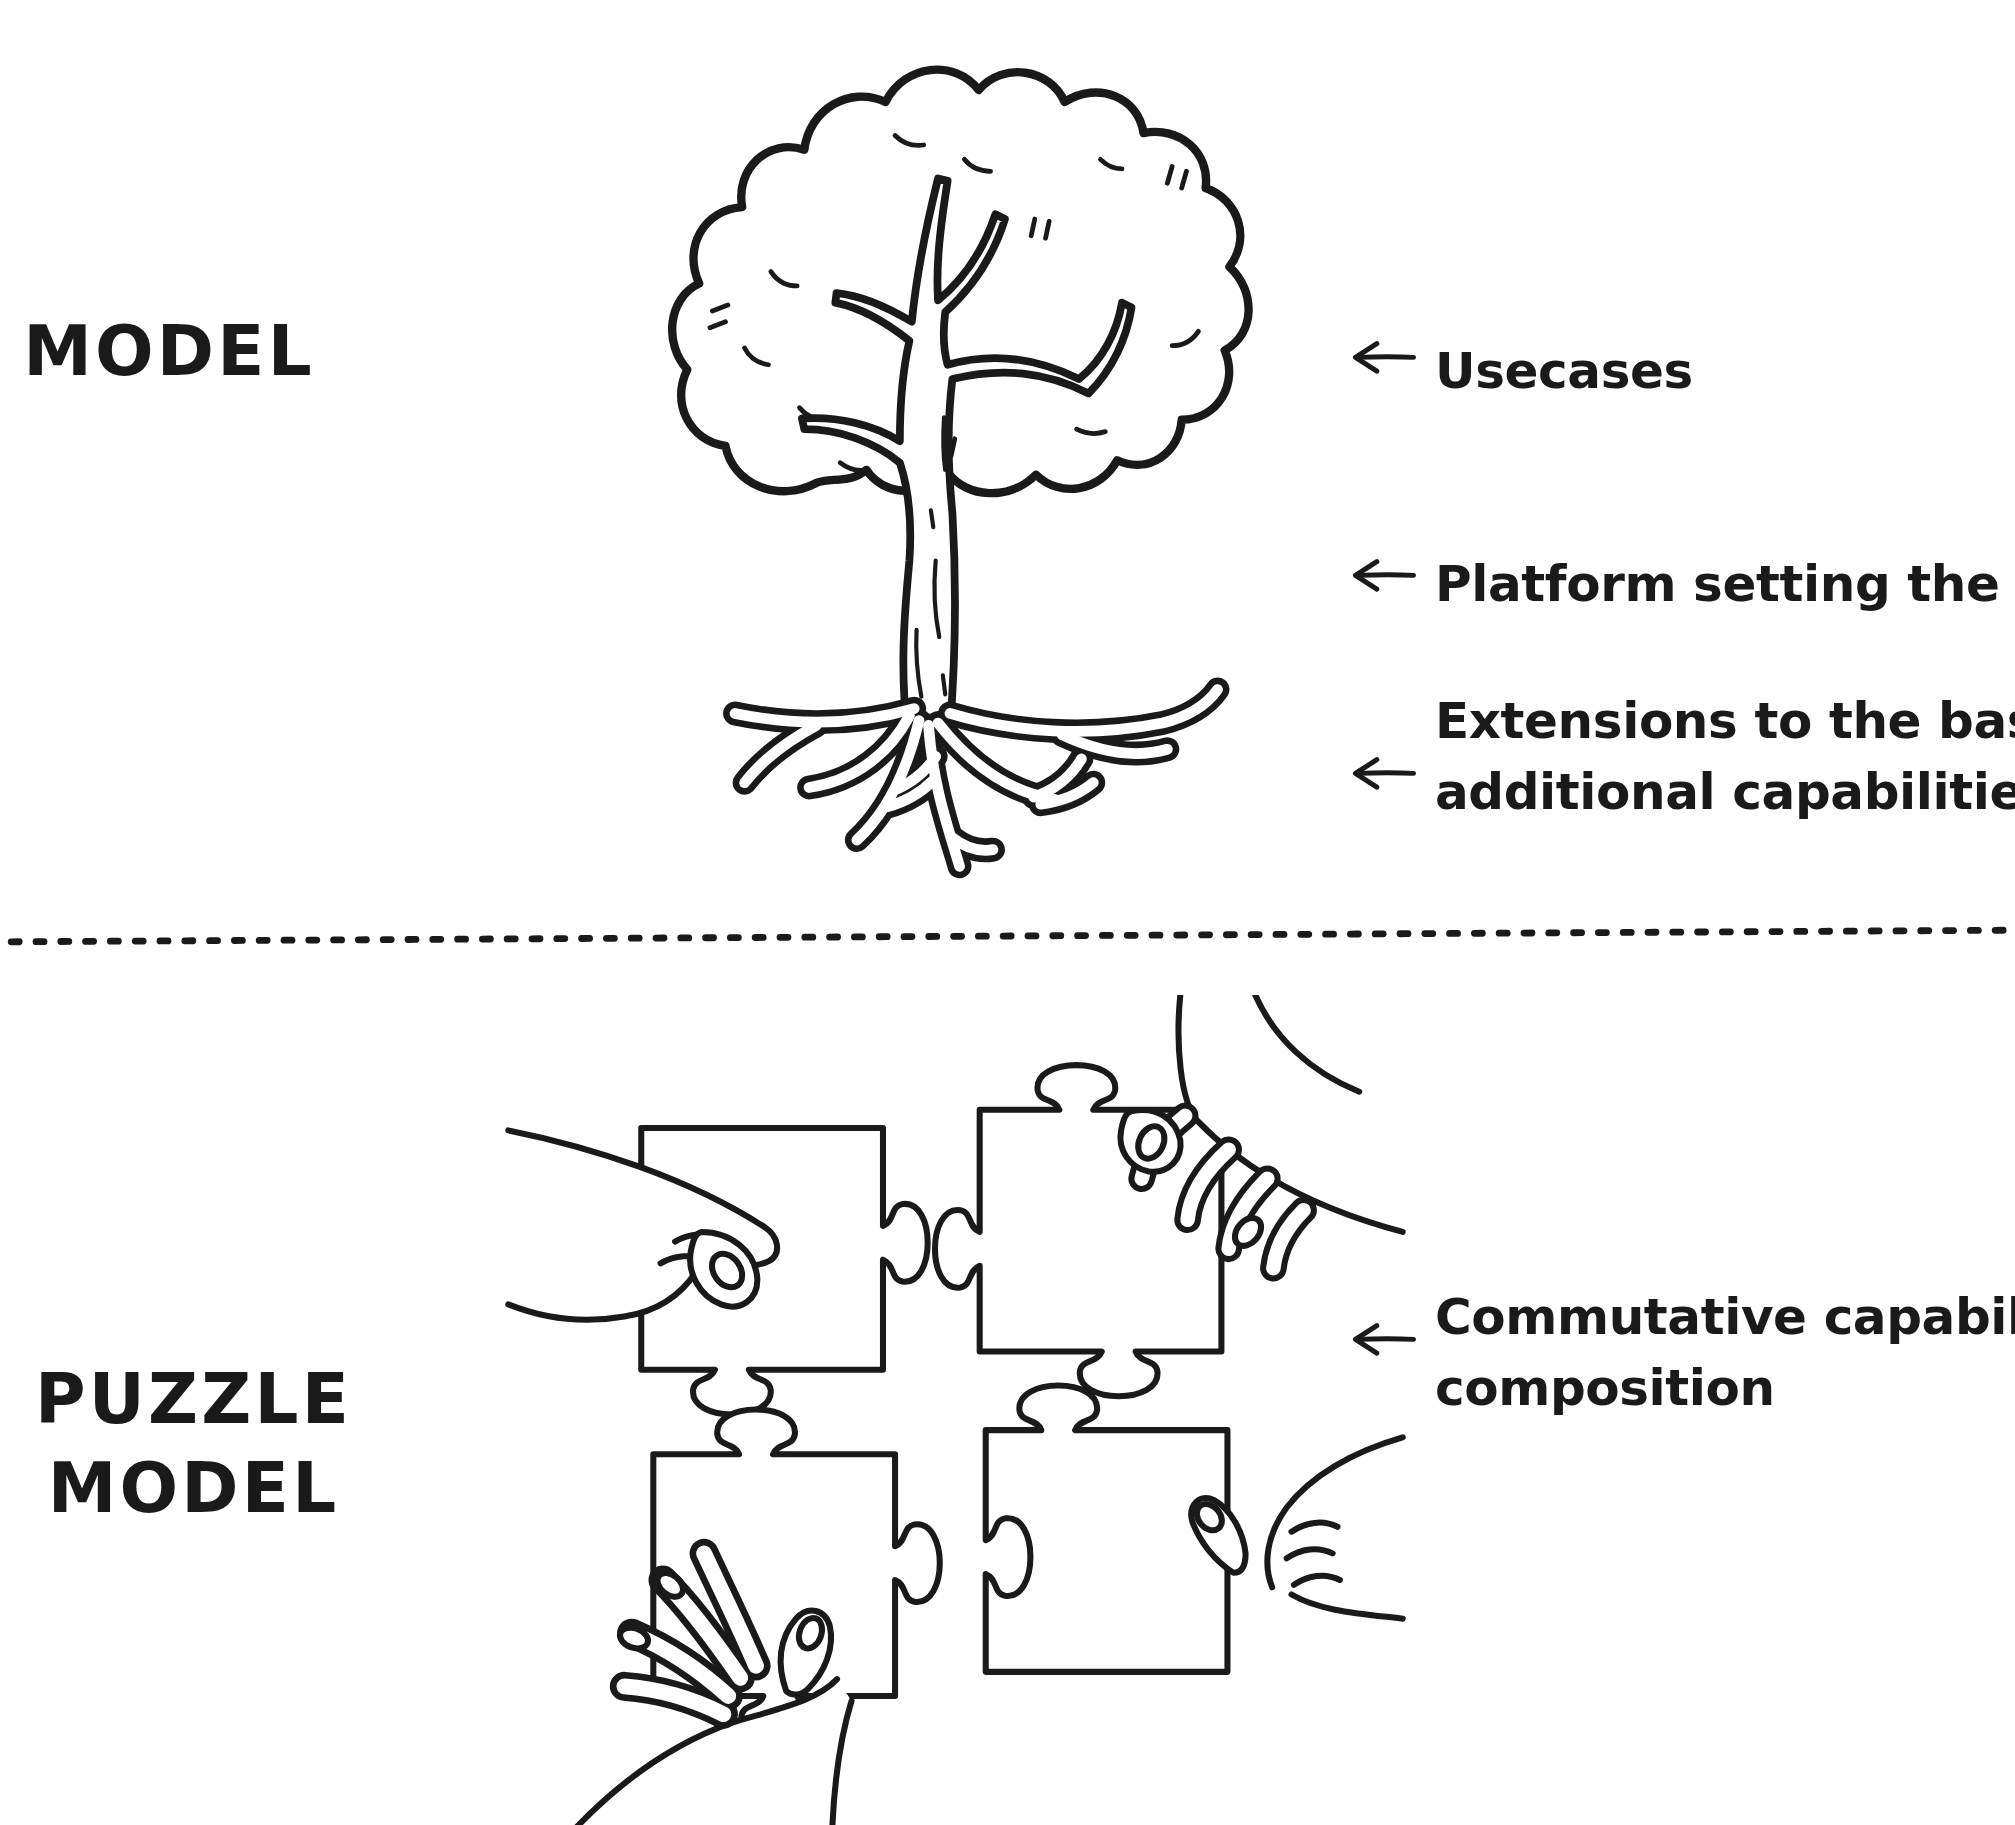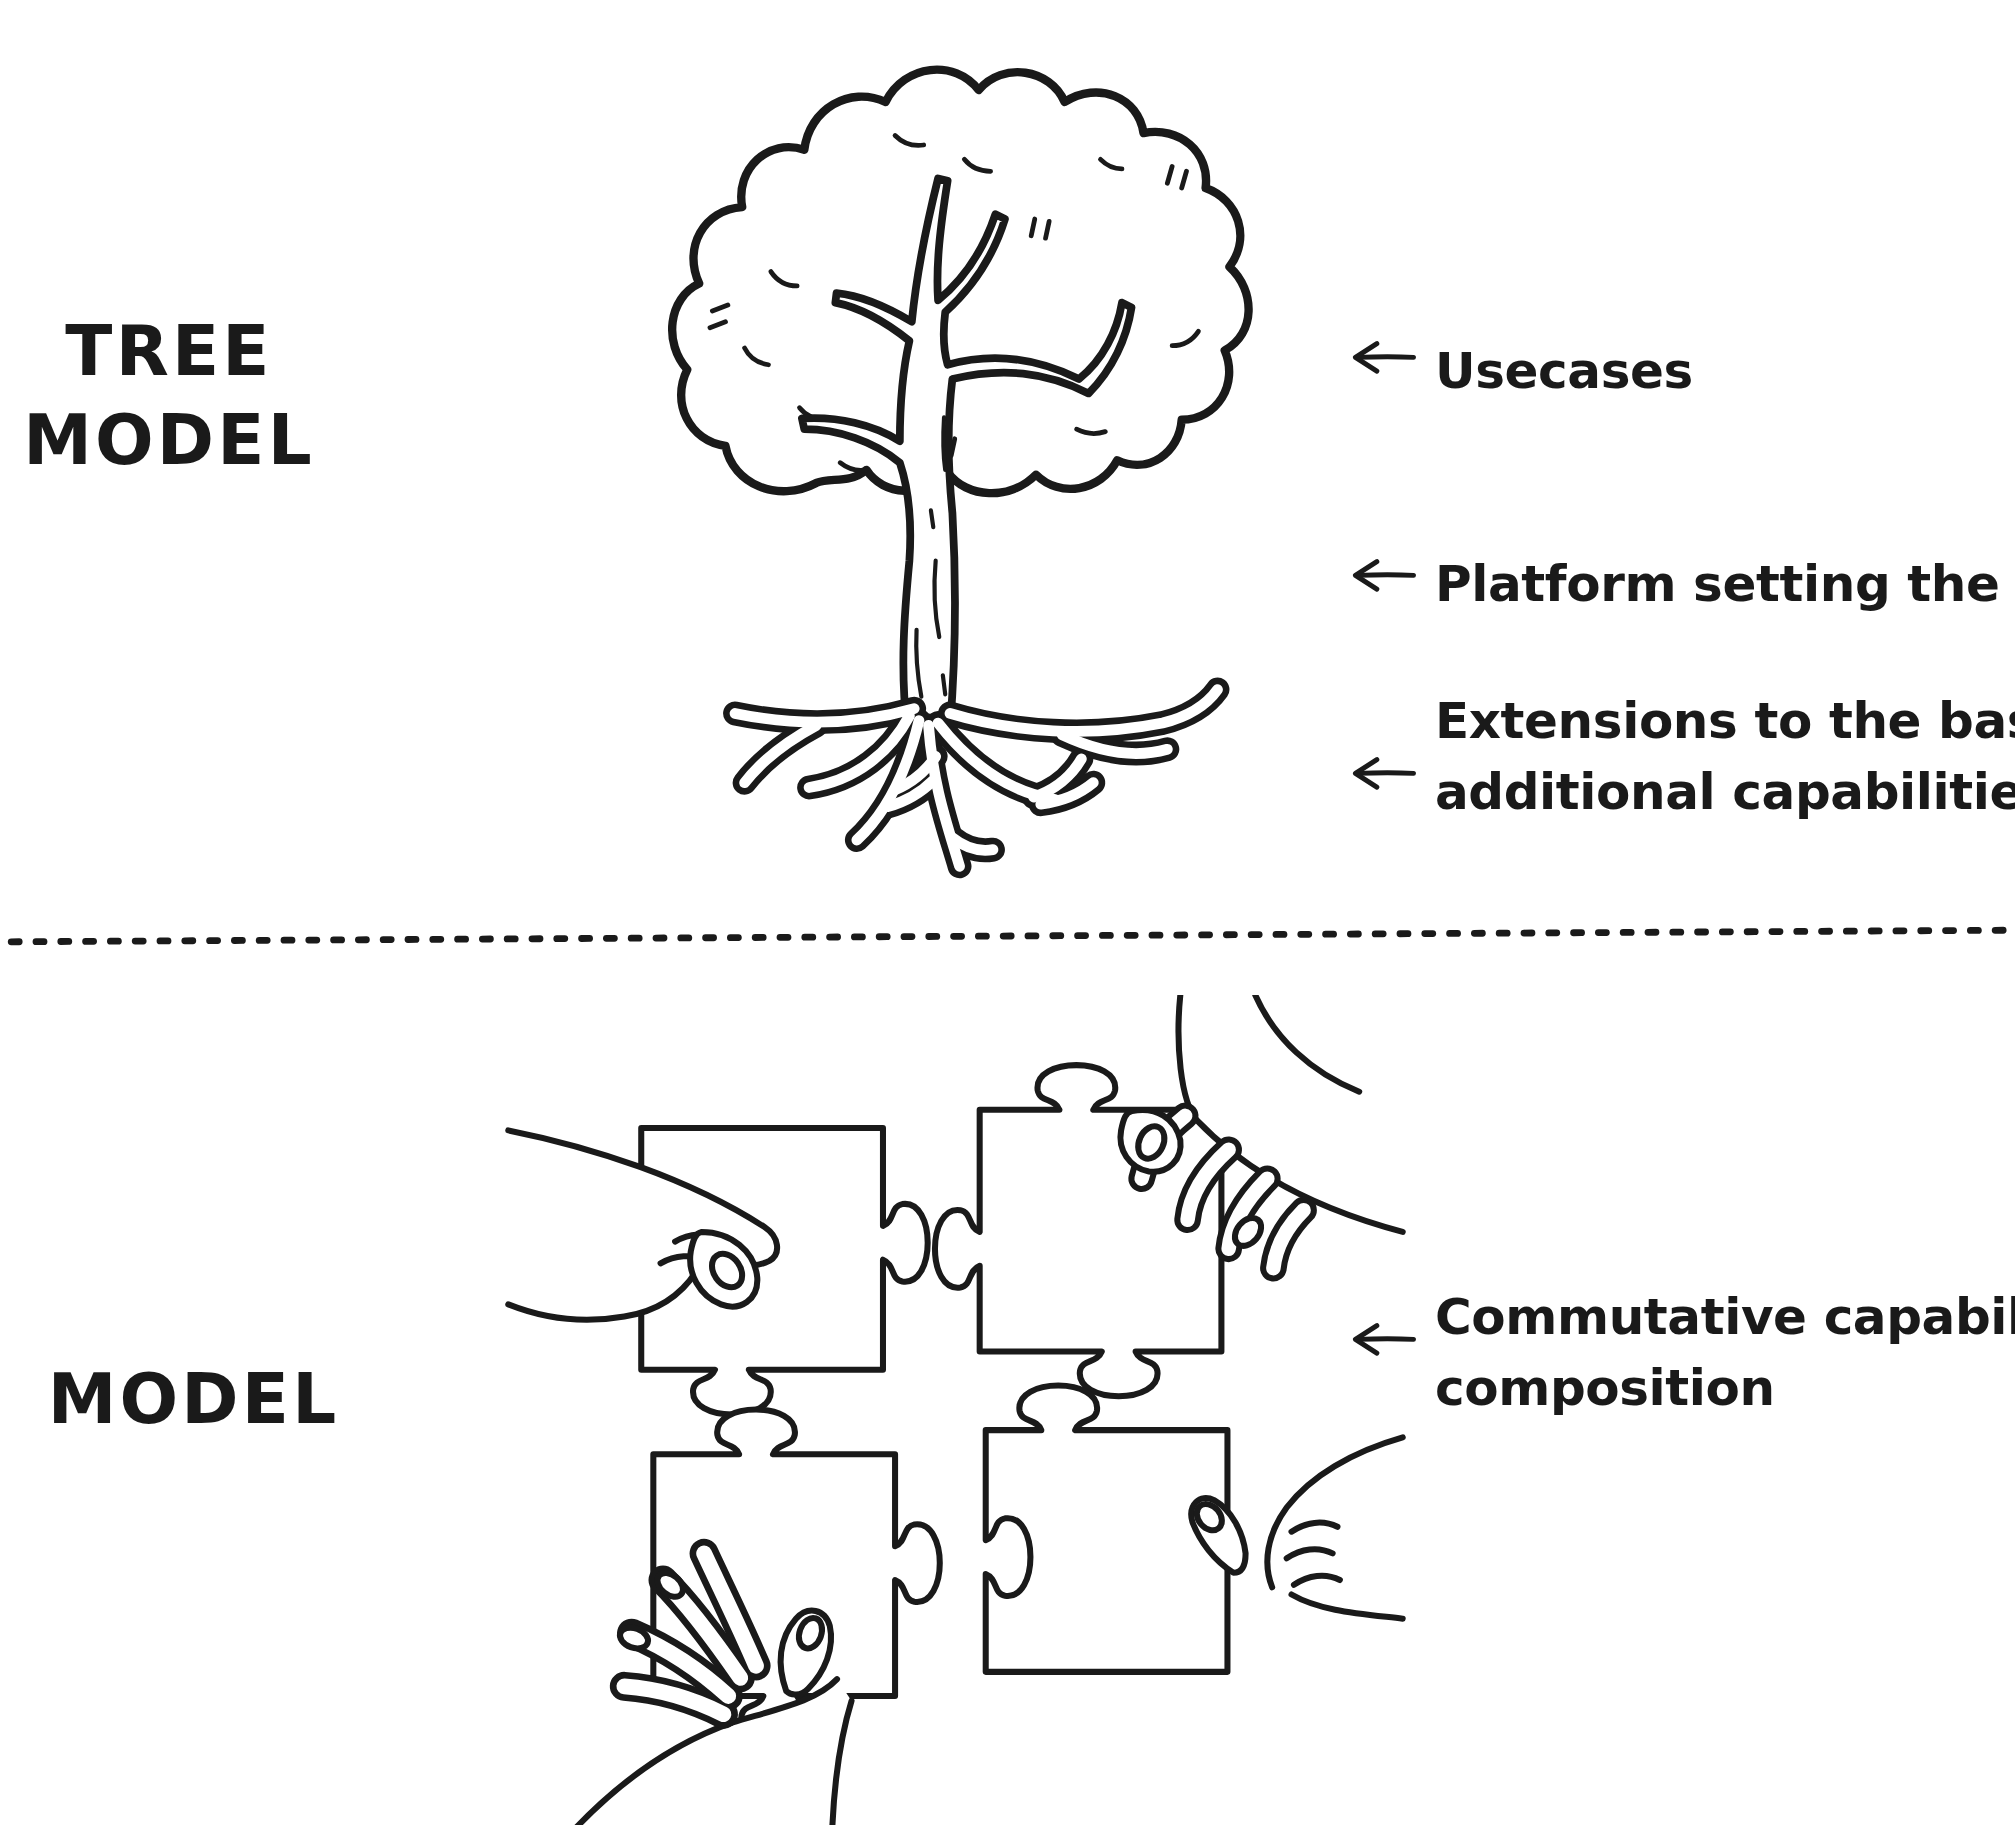--- a/index.html
+++ b/index.html
@@ -21,21 +21,20 @@
   }
   .arrow-icon{display:block;}
   svg .ink{stroke:var(--ink);fill:none;stroke-linecap:round;stroke-linejoin:round;}
   svg .paper{fill:#ffffff;}
   svg .core{stroke:#ffffff;fill:none;stroke-linecap:round;stroke-linejoin:round;}
 </style>
 </head>
 <body>
 
 <div class="abs section-title" style="left:12px;top:307px;width:314px;">
-  <div>TREE</div>
   <div>MODEL</div>
 </div>
 
 <svg class="abs" style="left:661px;top:56px;" width="621" height="842" viewBox="0 0 520 700" aria-hidden="true">
 
   <path class="ink paper" stroke-width="7" d="M 130,355
     C 98,372 60,356 54,324 C 24,320 8,288 22,260 C 2,238 6,200 32,188
     C 18,158 36,126 68,124 C 62,92 90,66 120,76 C 124,42 158,22 188,36
     C 204,4 246,0 266,26 C 286,2 326,8 338,36 C 366,18 400,32 404,62
     C 434,56 460,78 456,108 C 484,118 494,150 476,174 C 498,194 498,230 472,244
@@ -139,20 +138,21 @@
 <div class="abs annotation" style="left:1435px;top:686px;">
   <div>Extensions to the base providing</div>
   <div>additional capabilities</div>
 </div>
 
 <svg class="abs" style="left:0;top:921px;" width="2092" height="32" viewBox="0 0 5190 80">
   <line class="ink" x1="8" y1="52" x2="5182" y2="22" stroke-width="17" stroke-dasharray="20 42" stroke-linecap="round"></line>
 </svg>
 
 <div class="abs section-title" style="left:20px;top:1355px;width:347px;">
+  <div>PUZZLE</div>
   <div>MODEL</div>
 </div>
 
 <svg class="abs" style="left:504px;top:995px;" width="903" height="834" viewBox="0 0 740 690" aria-hidden="true">
   <g stroke-width="5">
 
     <g>
       <path class="ink paper" d="M 110,110 L 310,110
         L 310,191 C 320,187 316,175 326,173 C 354,169 354,241 326,237 C 316,235 320,223 310,219 L 310,310
         L 199,310 C 203,320 215,316 217,326 C 221,354 149,354 153,326 C 155,316 167,320 171,310 L 110,310 Z"></path>

